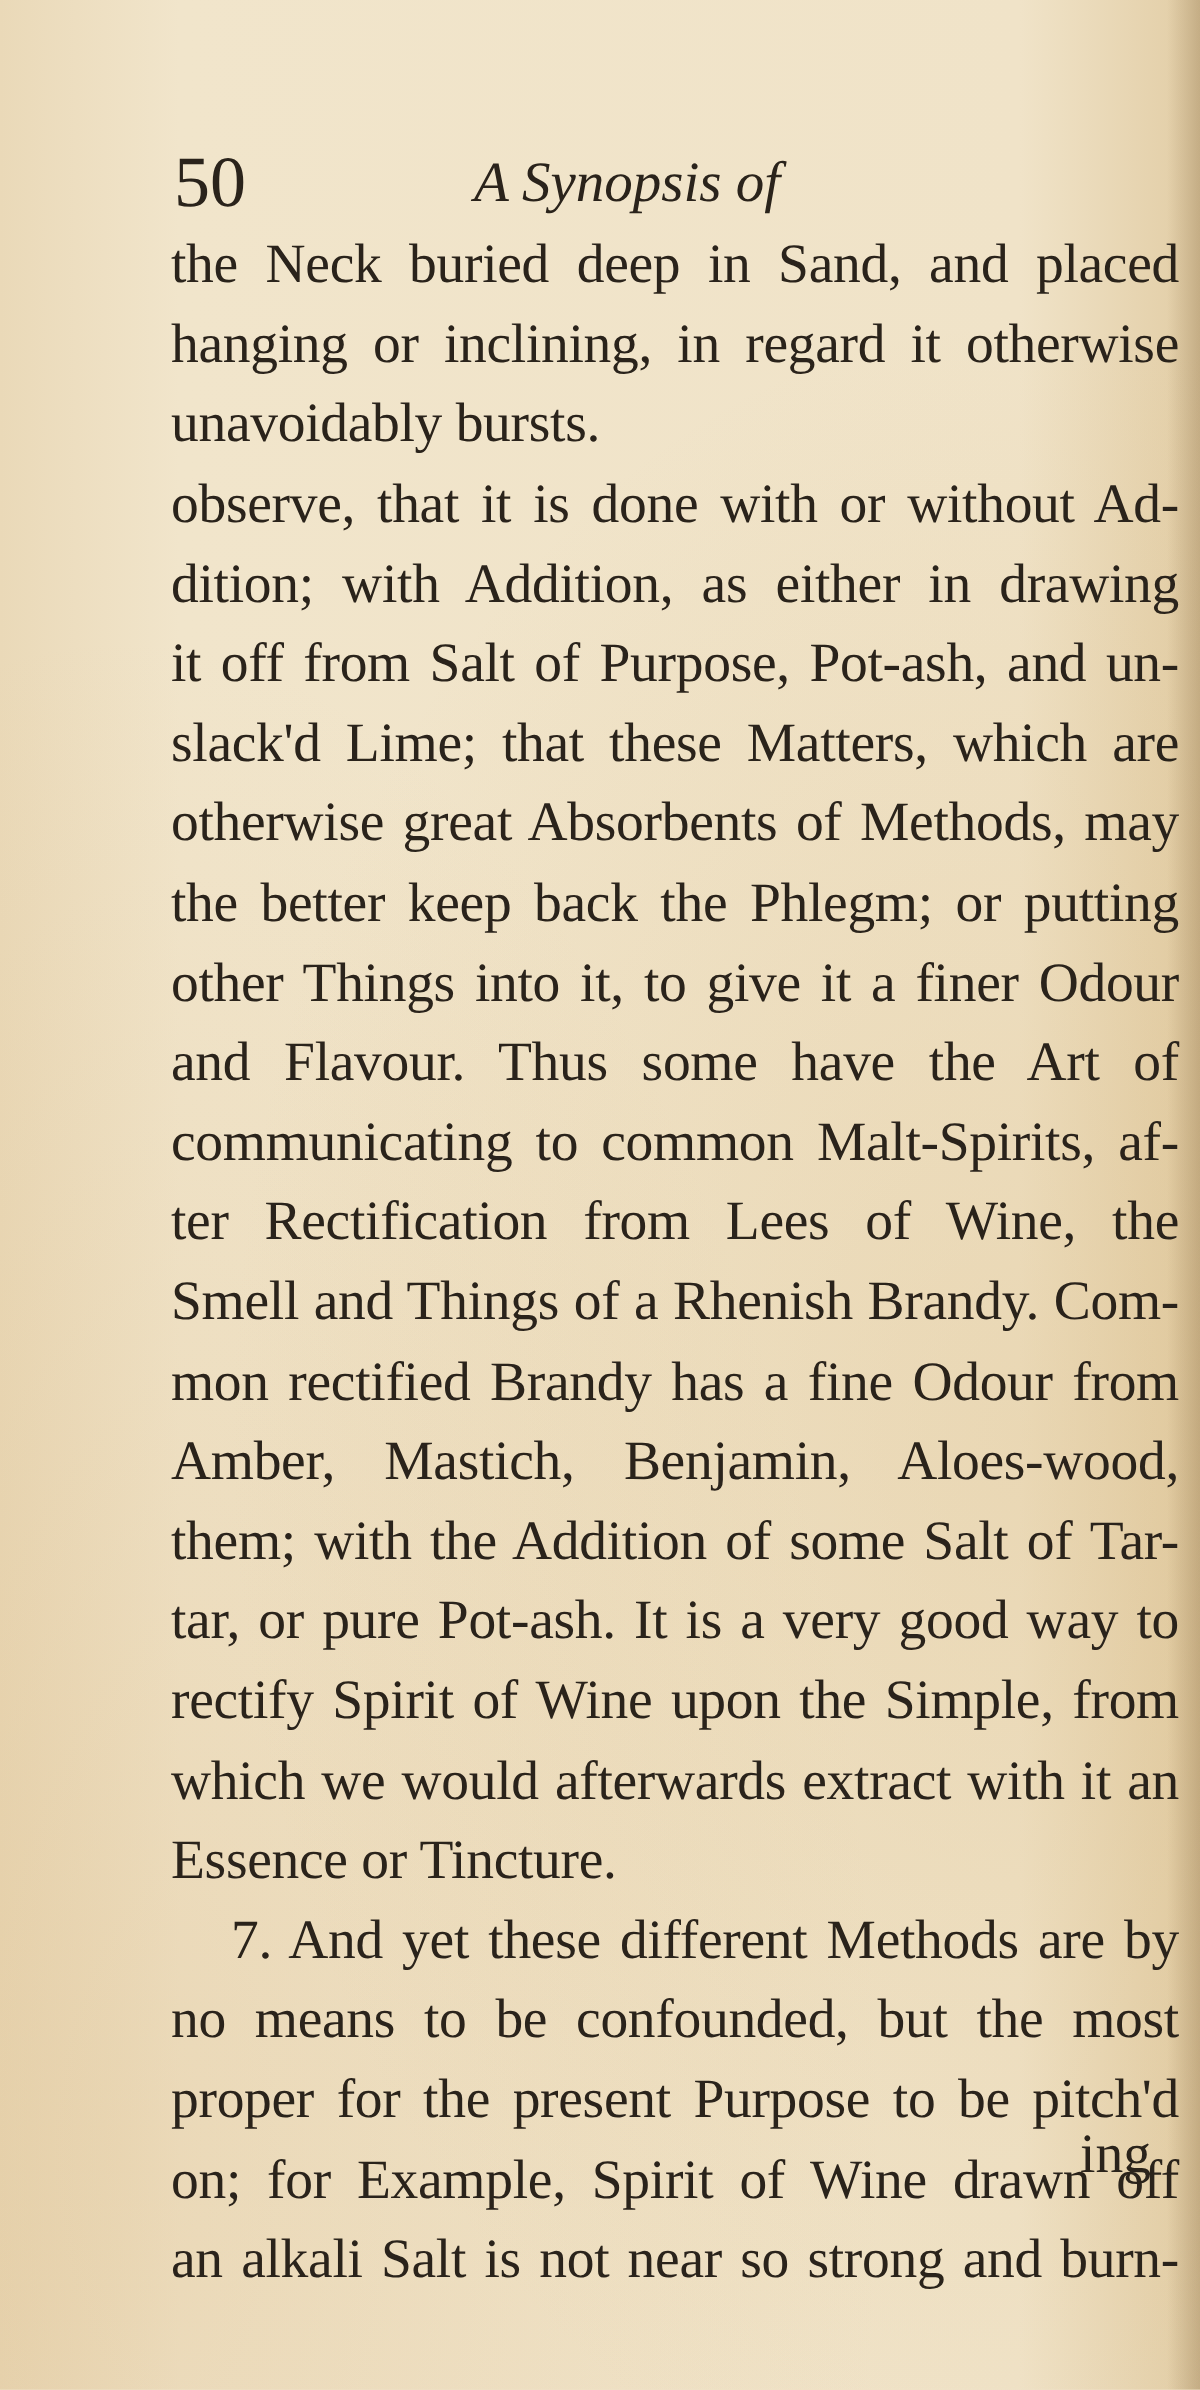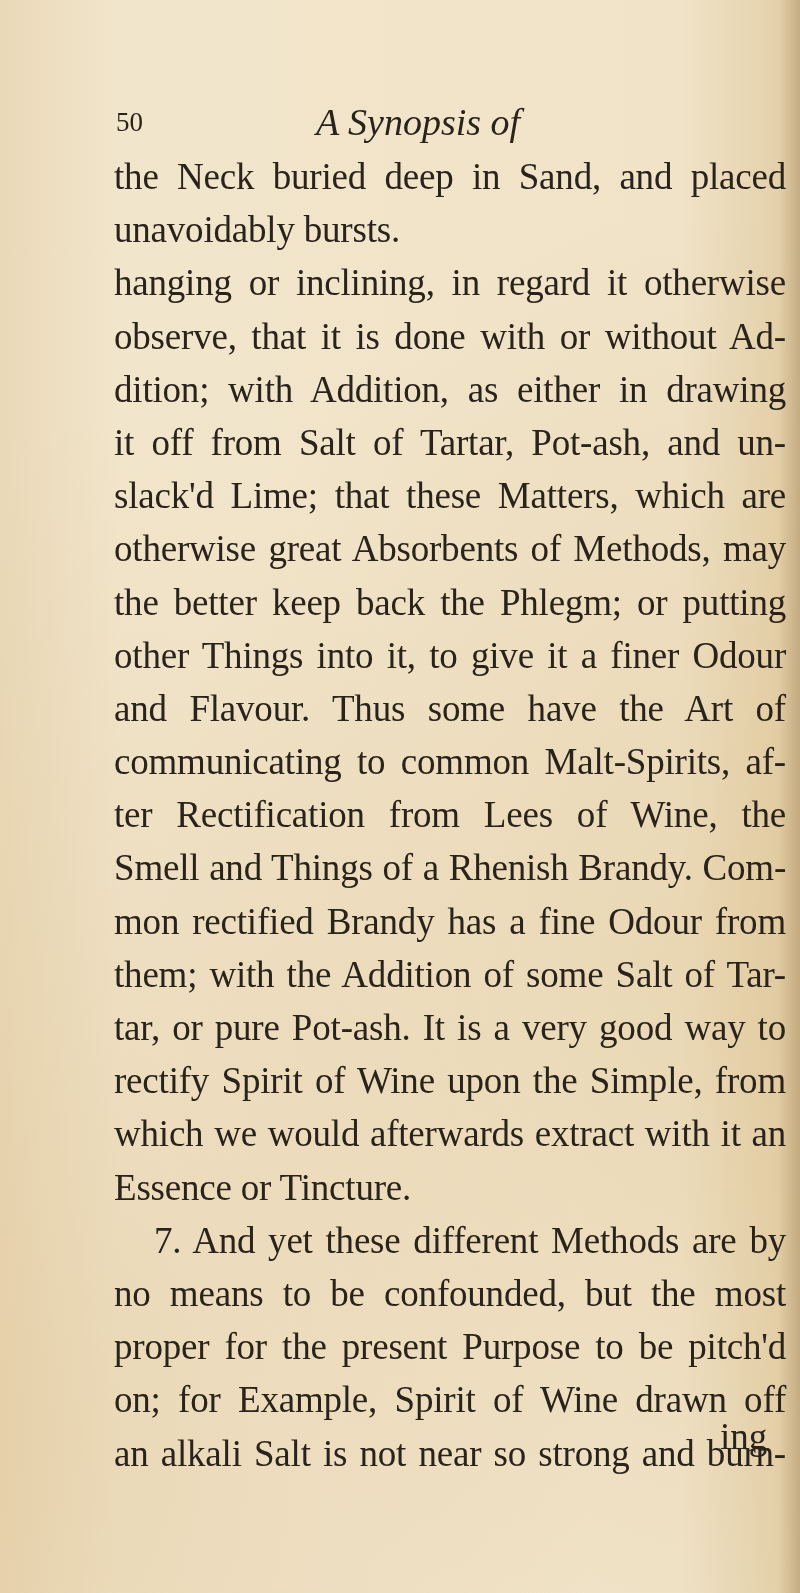--- a/index.html
+++ b/index.html
@@ -19,21 +19,21 @@
     }
     .spine-shadow {
       position: absolute; right: 0; top: 0; width: 22px; height: 100%;
       background: linear-gradient(90deg, rgba(0,0,0,0), rgba(120,90,50,0.28));
     }
     .running-head {
       position: absolute; top: 98px; left: 116px; width: 670px; height: 48px;
     }
     .page-number {
       position: absolute; left: 0; top: 0;
-      font-size: 27px; line-height: 48px;
+      font-size: 48px; line-height: 48px;
     }
     .running-title {
       position: absolute; left: 200px; top: 0;
       font-size: 38px; line-height: 48px; font-style: italic;
     }
     .body-text {
       position: absolute; left: 114px; top: 150px; width: 672px;
     }
     .line {
       font-size: 37px; height: 53.2px; line-height: 53.2px;
@@ -53,34 +53,35 @@
 <div class="page">
   <div class="spine-shadow"></div>
 
   <div class="running-head">
     <span class="page-number">50</span>
     <span class="running-title">A Synopsis of</span>
   </div>
 
   <div class="body-text">
     <div class="line">the Neck buried deep in Sand, and placed</div>
+    <div class="line">hanging or inclining, in regard it otherwise</div>
     <div class="line last">unavoidably bursts.</div>
-    <div class="line">hanging or inclining, in regard it otherwise</div>
     <div class="line">observe, that it is done with or without Ad-</div>
     <div class="line">dition; with Addition, as either in drawing</div>
-    <div class="line">it off from Salt of Tartar, Pot-ash, and un-</div>
+    <div class="line">it off from Salt of Purpose, Pot-ash, and un-</div>
     <div class="line">slack'd Lime; that these Matters, which are</div>
     <div class="line">otherwise great Absorbents of Methods, may</div>
     <div class="line">the better keep back the Phlegm; or putting</div>
     <div class="line">other Things into it, to give it a finer Odour</div>
     <div class="line">and Flavour. Thus some have the Art of</div>
     <div class="line">communicating to common Malt-Spirits, af-</div>
     <div class="line">ter Rectification from Lees of Wine, the</div>
     <div class="line">Smell and Things of a Rhenish Brandy. Com-</div>
     <div class="line">mon rectified Brandy has a fine Odour from</div>
+    <div class="line">Amber, Mastich, Benjamin, Aloes-wood,</div>
     <div class="line">them; with the Addition of some Salt of Tar-</div>
     <div class="line">tar, or pure Pot-ash. It is a very good way to</div>
     <div class="line">rectify Spirit of Wine upon the Simple, from</div>
     <div class="line">which we would afterwards extract with it an</div>
     <div class="line last">Essence or Tincture.</div>
     <div class="line indent">7. And yet these different Methods are by</div>
     <div class="line">no means to be confounded, but the most</div>
     <div class="line">proper for the present Purpose to be pitch'd</div>
     <div class="line">on; for Example, Spirit of Wine drawn off</div>
     <div class="line">an alkali Salt is not near so strong and burn-</div>

